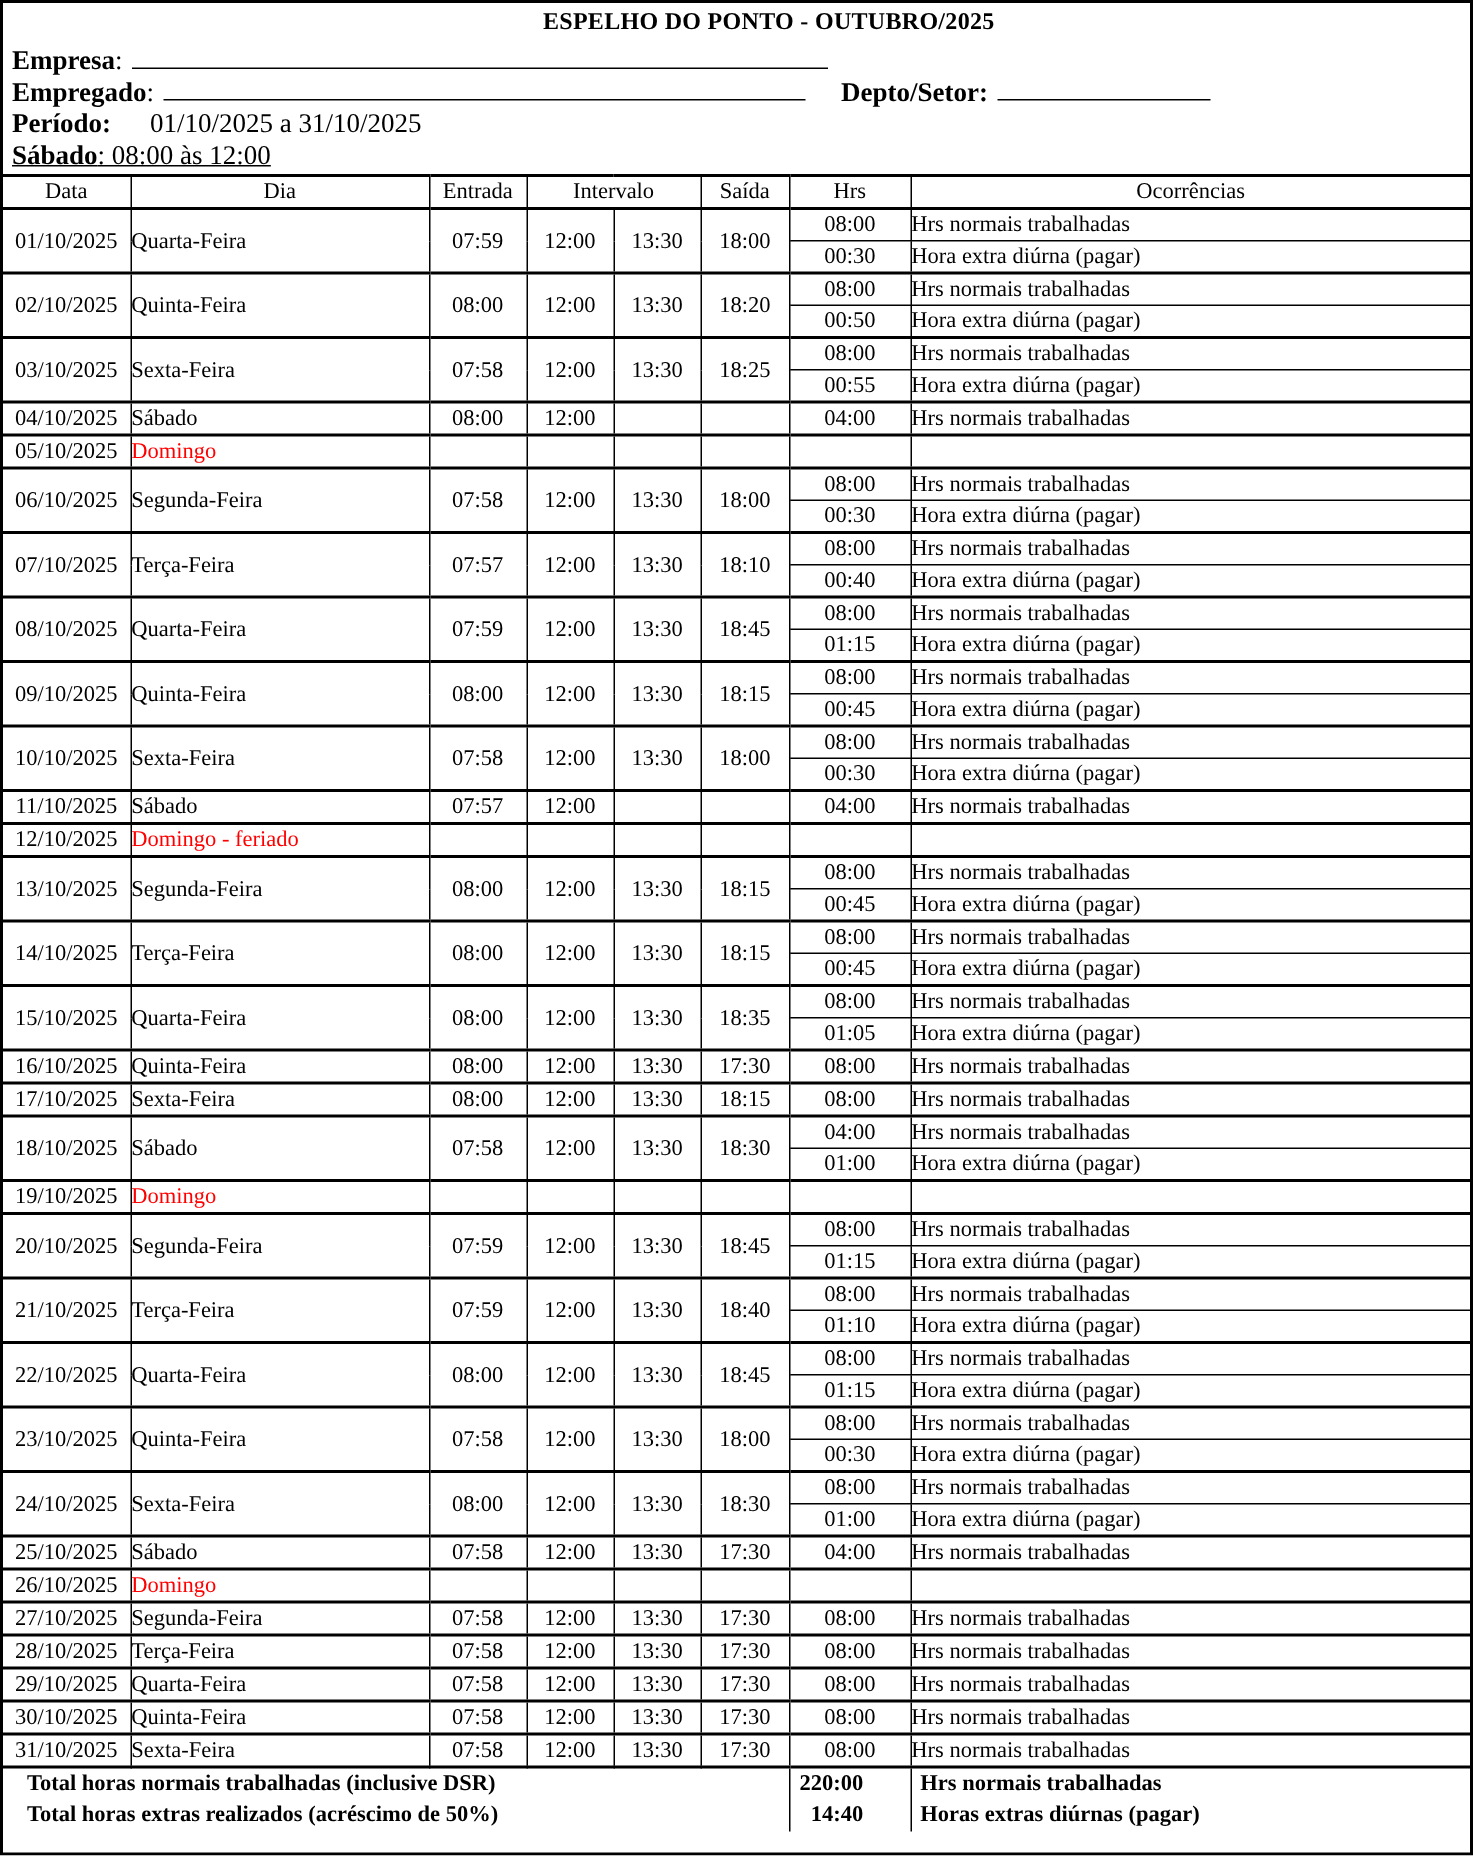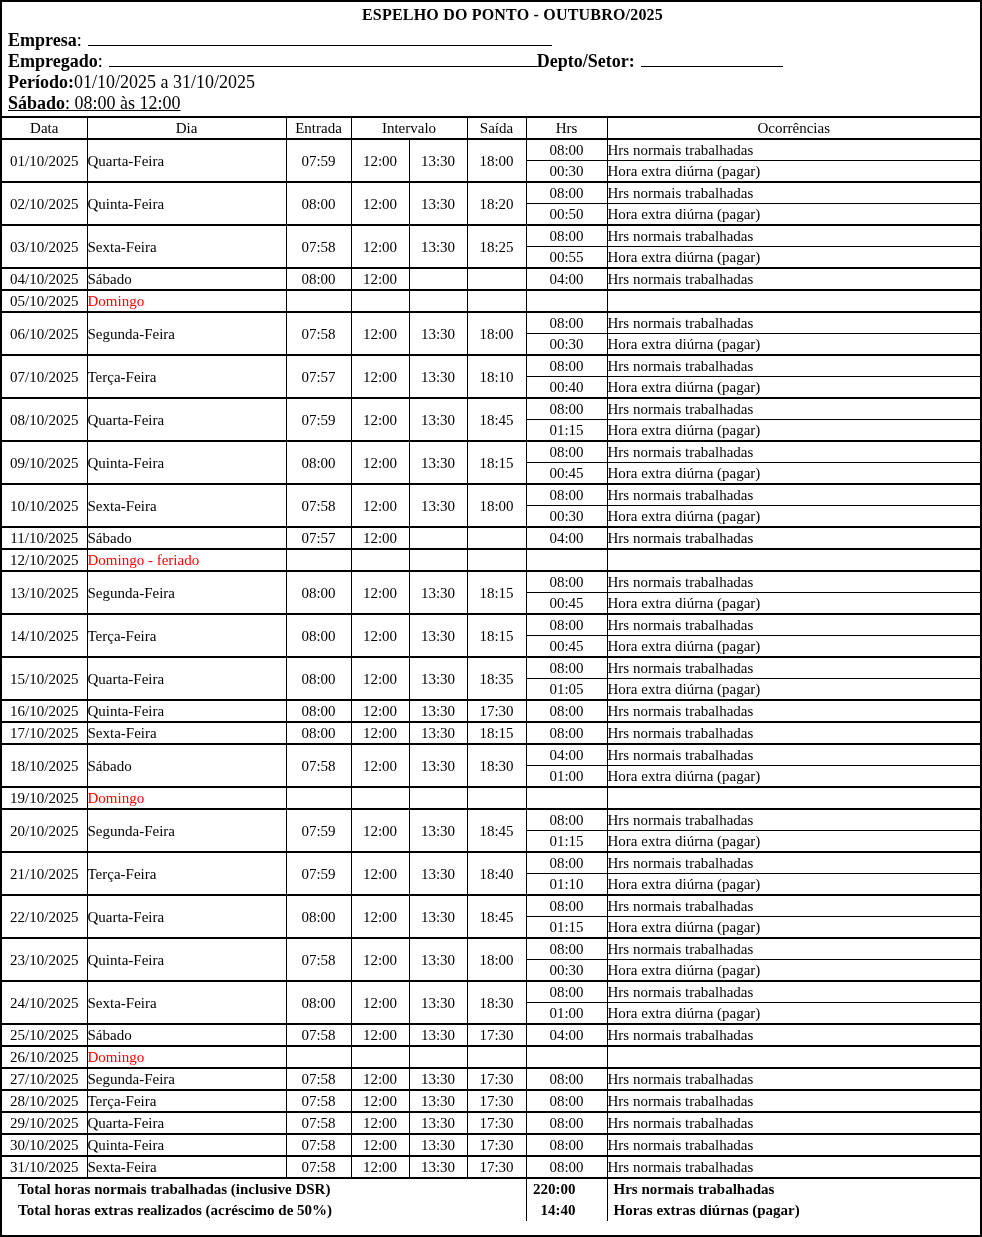--- a/index.html
+++ b/index.html
@@ -16,22 +16,22 @@
   }
   .info-line{font-size:18px;line-height:21px;padding:0 6px;white-space:nowrap;}
   .lbl{font-weight:bold;}
   .fill-line{
     display:inline-block;border-bottom:1px solid var(--ink);
     height:13px;vertical-align:baseline;margin-left:6px;
   }
   .fill-empresa{width:464px;}
   .fill-empregado{width:428px;}
   .fill-depto{width:142px;}
-  .depto-label{}
-  .periodo-value{text-align:right;}
+  .depto-label{margin-left:24px;}
+  .periodo-value{margin-left:26px;text-align:right;}
   .sabado-line{text-decoration:underline;}
   
   table.sheet{
     width:100%;border-collapse:collapse;table-layout:fixed;
     font-size:15px;margin-top:2px;
   }
   .sheet th,.sheet td{
     border:1px solid var(--ink);
     height:20px;line-height:20px;padding:0;
     overflow:hidden;white-space:nowrap;vertical-align:middle;

